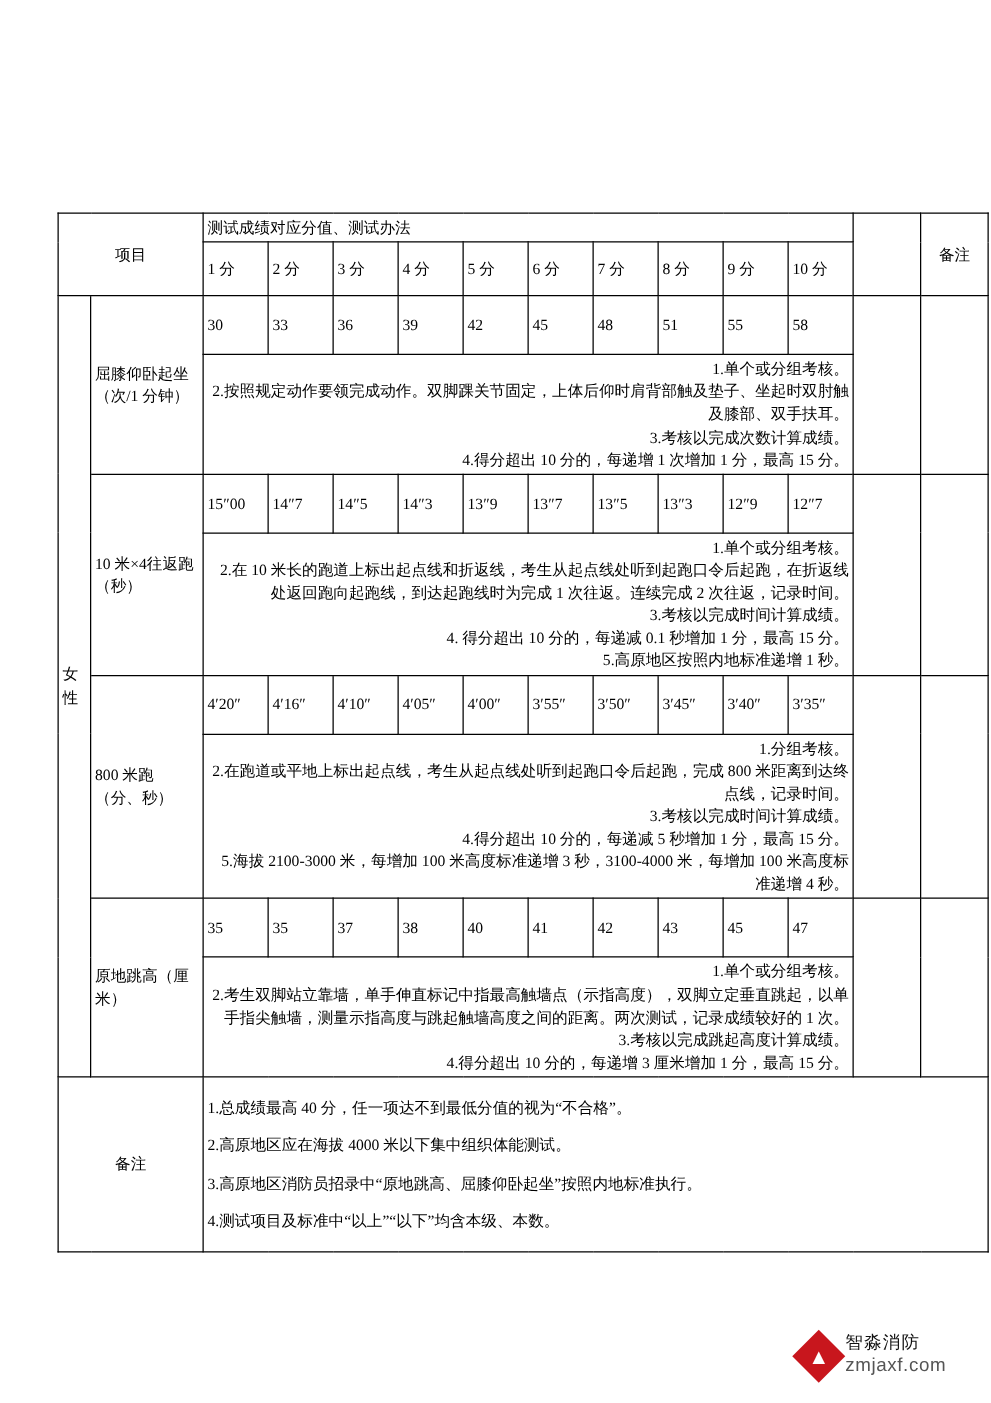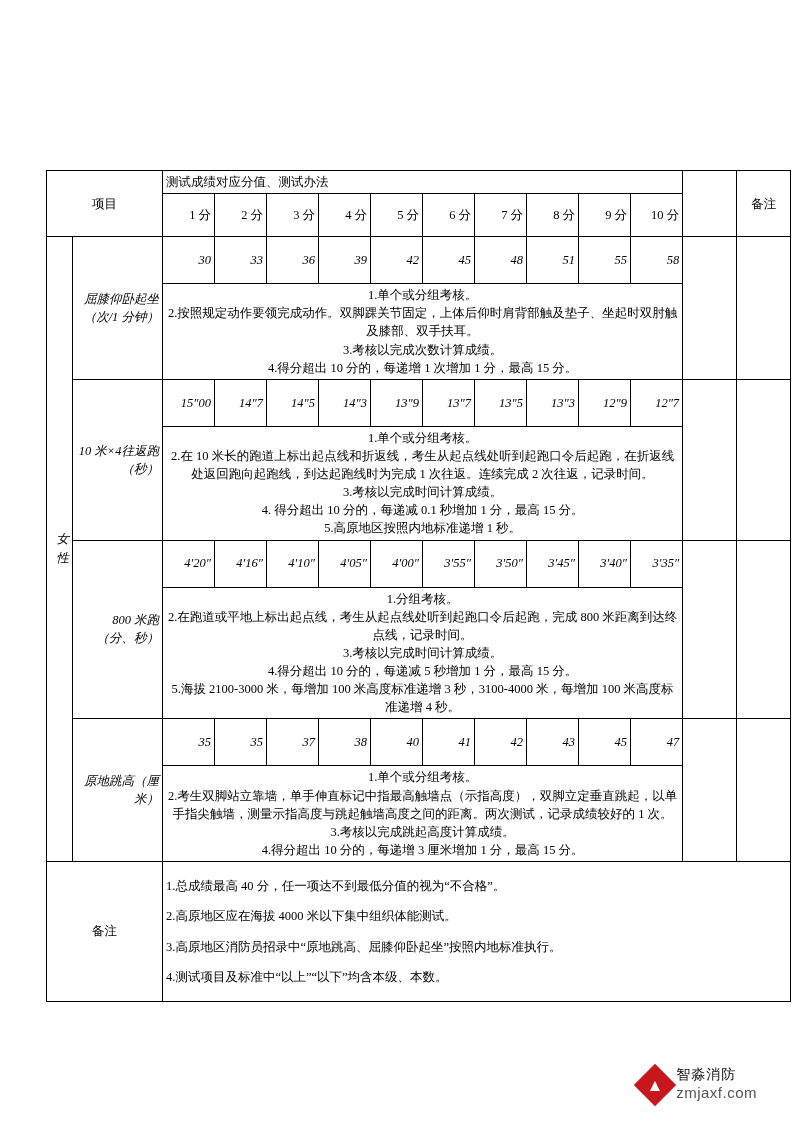--- a/index.html
+++ b/index.html
@@ -37,50 +37,49 @@
     line-height: 1.45;
   }
   .hdr-title {
     font-size: 14px;
   }
   .item-head {
     text-align: center;
     font-size: 14px;
   }
   .score-label {
-    text-align: right;
+    text-align: left;
     font-size: 13px;
     height: 38px;
   }
   .gender-cell {
     text-align: center;
     font-size: 14px;
     width: 26px;
     letter-spacing: 0;
   }
   .gender-inner {
     display: block;
     line-height: 1.5;
   }
   .event-name {
     text-align: center;
     font-size: 13px;
     font-weight: normal;
     line-height: 1.5;
   }
   .value-row td {
-    text-align: right;
+    text-align: left;
     font-size: 13px;
     height: 42px;
-    font-style: italic;
   }
   .desc {
     font-size: 12.3px;
     line-height: 1.55;
-    text-align: center;
+    text-align: right;
     padding: 5px 6px 5px 8px;
   }
   .desc p { margin: 0; }
   .remark-head {
     text-align: center;
     font-size: 14px;
   }
   .bottom-remark-label {
     text-align: center;
     font-size: 14px;

